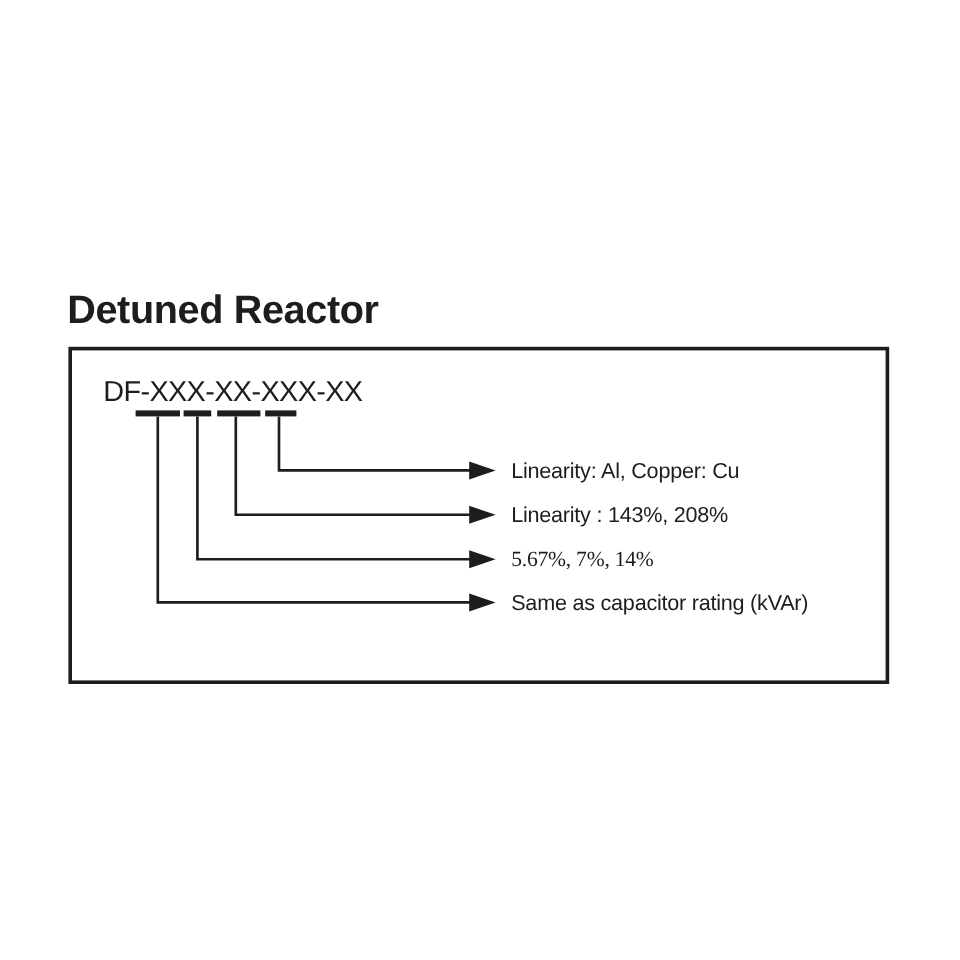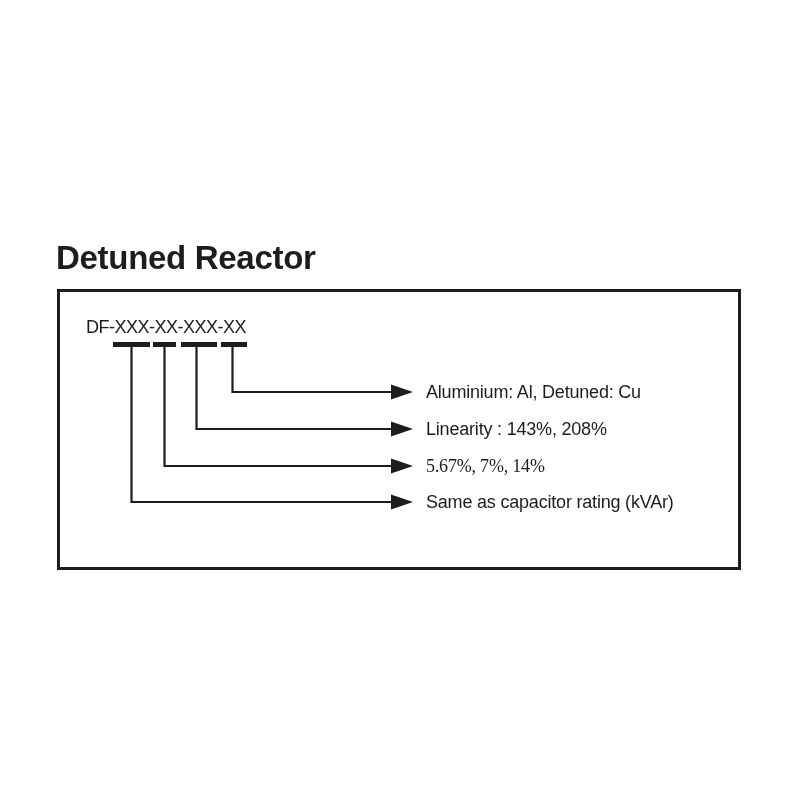--- a/index.html
+++ b/index.html
@@ -26,21 +26,21 @@
     position: absolute;
     left: 57px; top: 289px;
     width: 684px; height: 281px;
     border: 3px solid var(--ink);
     box-sizing: border-box;
     background: var(--bg);
   }
   .part-number {
     position: absolute;
     left: 86px; top: 317px;
-    font-size: 18px;
+    font-size: 24px;
     letter-spacing: -0.5px;
     line-height: 20px;
     white-space: nowrap;
     color: var(--ink);
   }
   .linework {
     position: absolute;
     left: 0; top: 0;
     width: 800px; height: 800px;
     pointer-events: none;
@@ -91,19 +91,19 @@
       <path d="M164.5 347 V466 H392"></path>
       <polygon fill="#1d1d1b" stroke="none" points="391,458.5 413,466 391,473.5"></polygon>
     </g>
     <g>
       <path d="M131.5 347 V502 H392"></path>
       <polygon fill="#1d1d1b" stroke="none" points="391,494.5 413,502 391,509.5"></polygon>
     </g>
   </g>
 </svg>
 
-<div class="legend-label row-0">Aluminium: Al, Detuned: Cu</div>
+<div class="legend-label row-0">Linearity: Al, Copper: Cu</div>
 
 <div class="legend-label row-1">Linearity : 143%, 208%</div>
 
 <div class="legend-label row-2">5.67%, 7%, 14%</div>
 
 <div class="legend-label row-3">Same as capacitor rating (kVAr)</div>
 
 </body></html>

